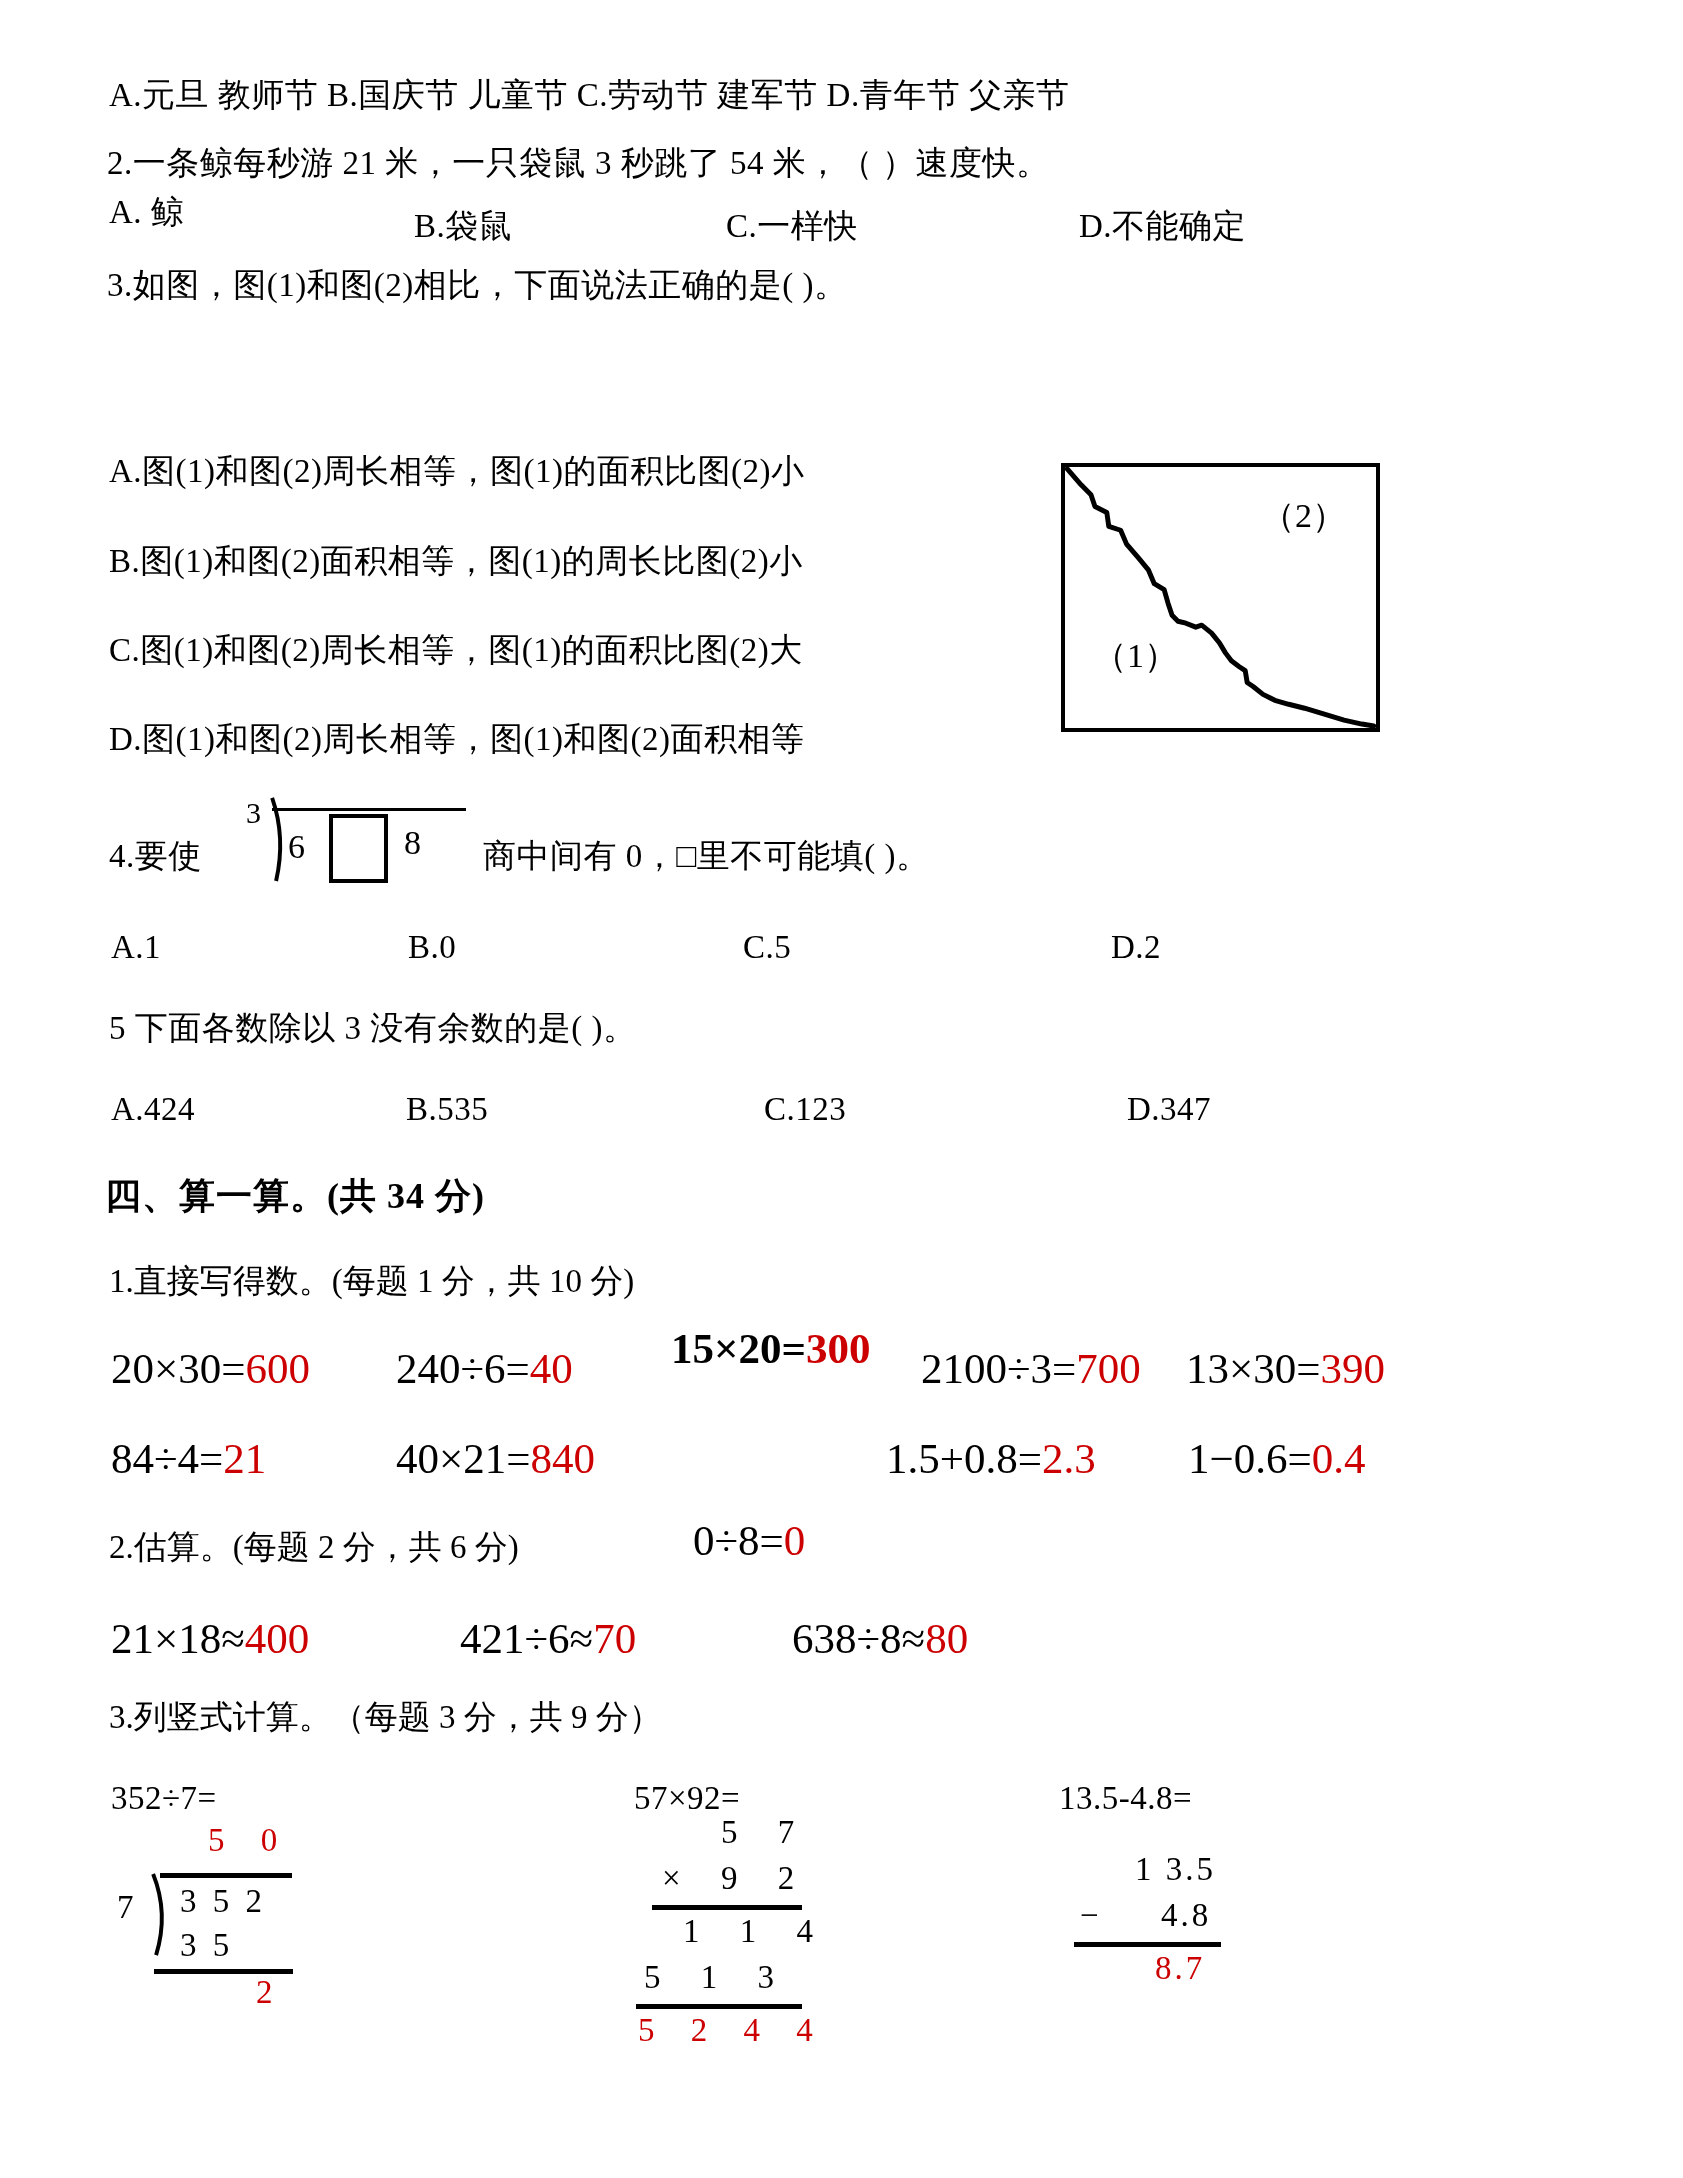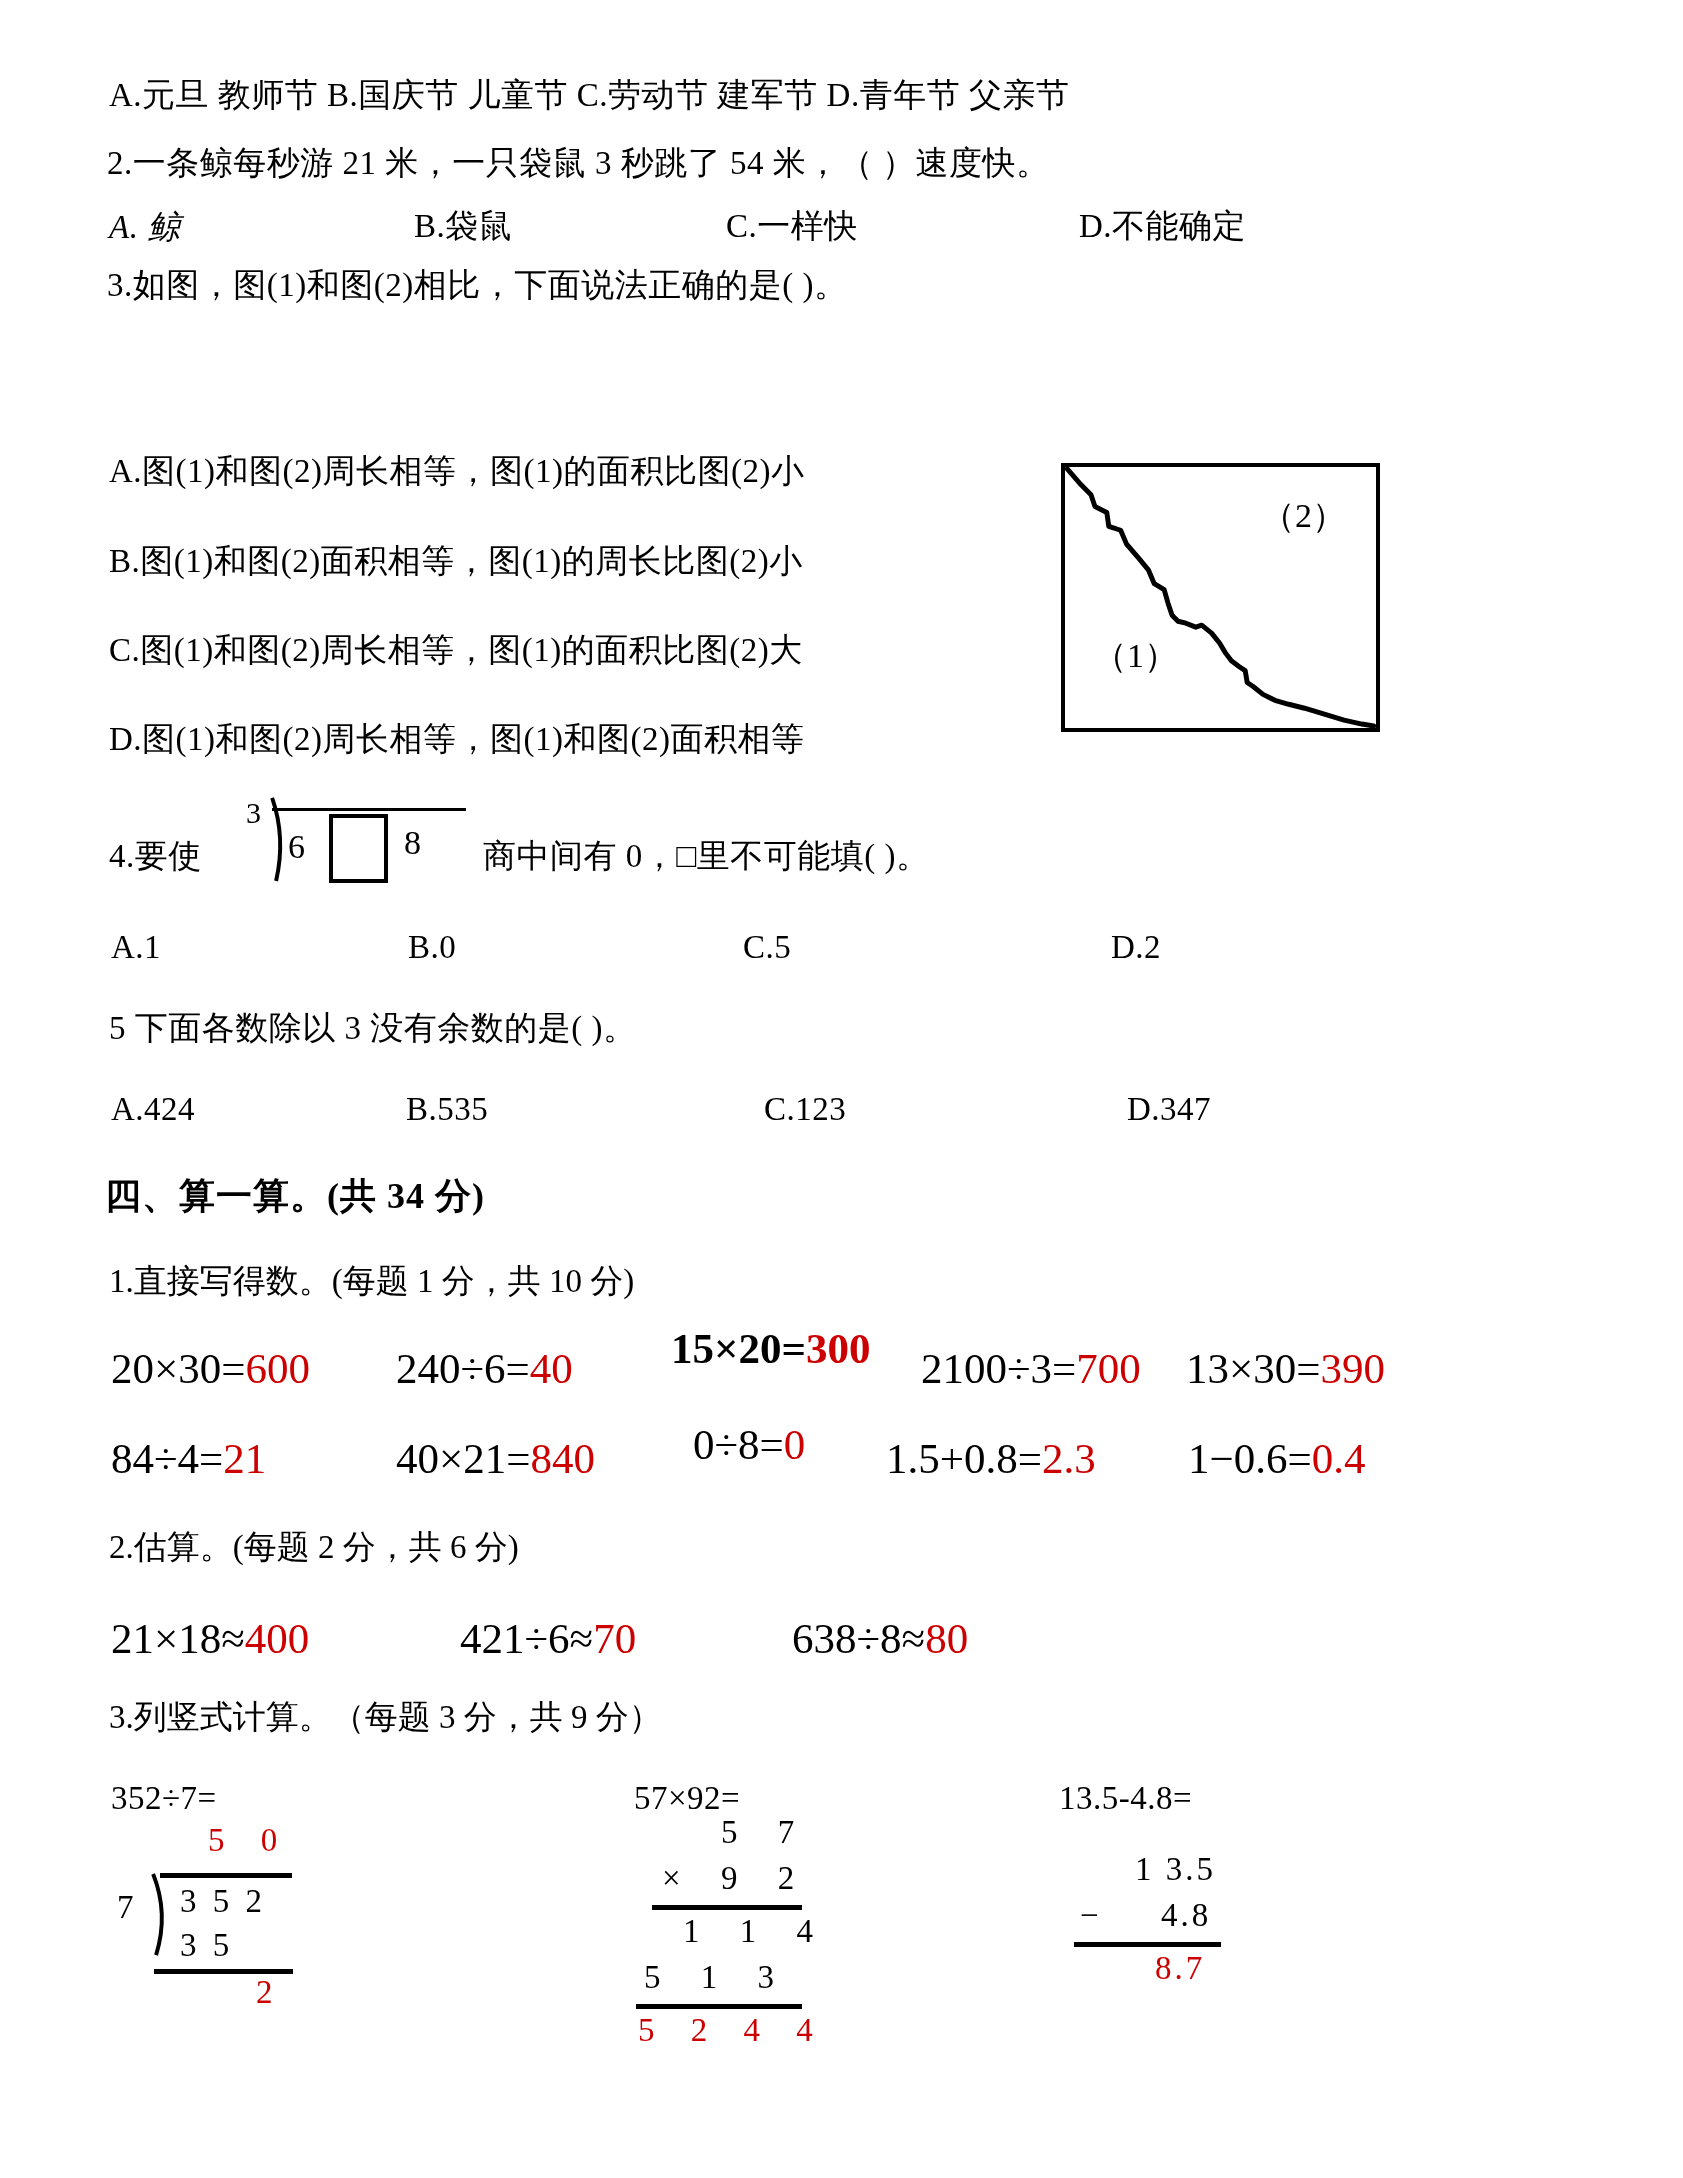--- a/index.html
+++ b/index.html
@@ -120,21 +120,21 @@
 </style>
 </head>
 <body>
 
 <div class="page">
 
   <div class="line cn" style="left:109px; top:79px;">A.元旦  教师节   B.国庆节  儿童节   C.劳动节  建军节   D.青年节  父亲节</div>
 
   <div class="line cn" style="left:107px; top:147px;">2.一条鲸每秒游 21 米，一只袋鼠 3 秒跳了 54 米，（    ）速度快。</div>
 
-  <div class="line cn" style="left:109px; top:211px;font-style:italic;">A.  鲸</div>
+  <div class="line cn" style="left:109px; top:196px;">A.  鲸</div>
   <div class="line cn" style="left:414px; top:210px;">B.袋鼠</div>
   <div class="line cn" style="left:726px; top:210px;">C.一样快</div>
   <div class="line cn" style="left:1079px; top:210px;">D.不能确定</div>
 
   <div class="line cn" style="left:107px; top:269px;">3.如图，图(1)和图(2)相比，下面说法正确的是(    )。</div>
 
   <div class="line cn" style="left:109px; top:455px;">A.图(1)和图(2)周长相等，图(1)的面积比图(2)小</div>
   <div class="line cn" style="left:109px; top:545px;">B.图(1)和图(2)面积相等，图(1)的周长比图(2)小</div>
   <div class="line cn" style="left:109px; top:634px;">C.图(1)和图(2)周长相等，图(1)的面积比图(2)大</div>
   <div class="line cn" style="left:109px; top:723px;">D.图(1)和图(2)周长相等，图(1)和图(2)面积相等</div>
@@ -197,21 +197,21 @@
   <div class="calc-row" style="left:1186px; top:1344px;">
     <span>13×30=</span><span class="ans">390</span>
   </div>
 
   <div class="calc-row" style="left:111px; top:1434px;">
     <span>84÷4=</span><span class="ans">21</span>
   </div>
   <div class="calc-row" style="left:396px; top:1434px;">
     <span>40×21=</span><span class="ans">840</span>
   </div>
-  <div class="calc-row" style="left:693px; top:1420px;text-align:center;">
+  <div class="calc-row" style="left:693px; top:1516px;text-align:center;">
     <span>0÷8=</span><span class="ans">0</span>
   </div>
   <div class="calc-row" style="left:886px; top:1434px;">
     <span>1.5+0.8=</span><span class="ans">2.3</span>
   </div>
   <div class="calc-row" style="left:1188px; top:1434px;">
     <span>1−0.6=</span><span class="ans">0.4</span>
   </div>
 
   <div class="sub-title cn" style="left:109px; top:1525px;">2.估算。(每题 2 分，共 6 分)</div>

